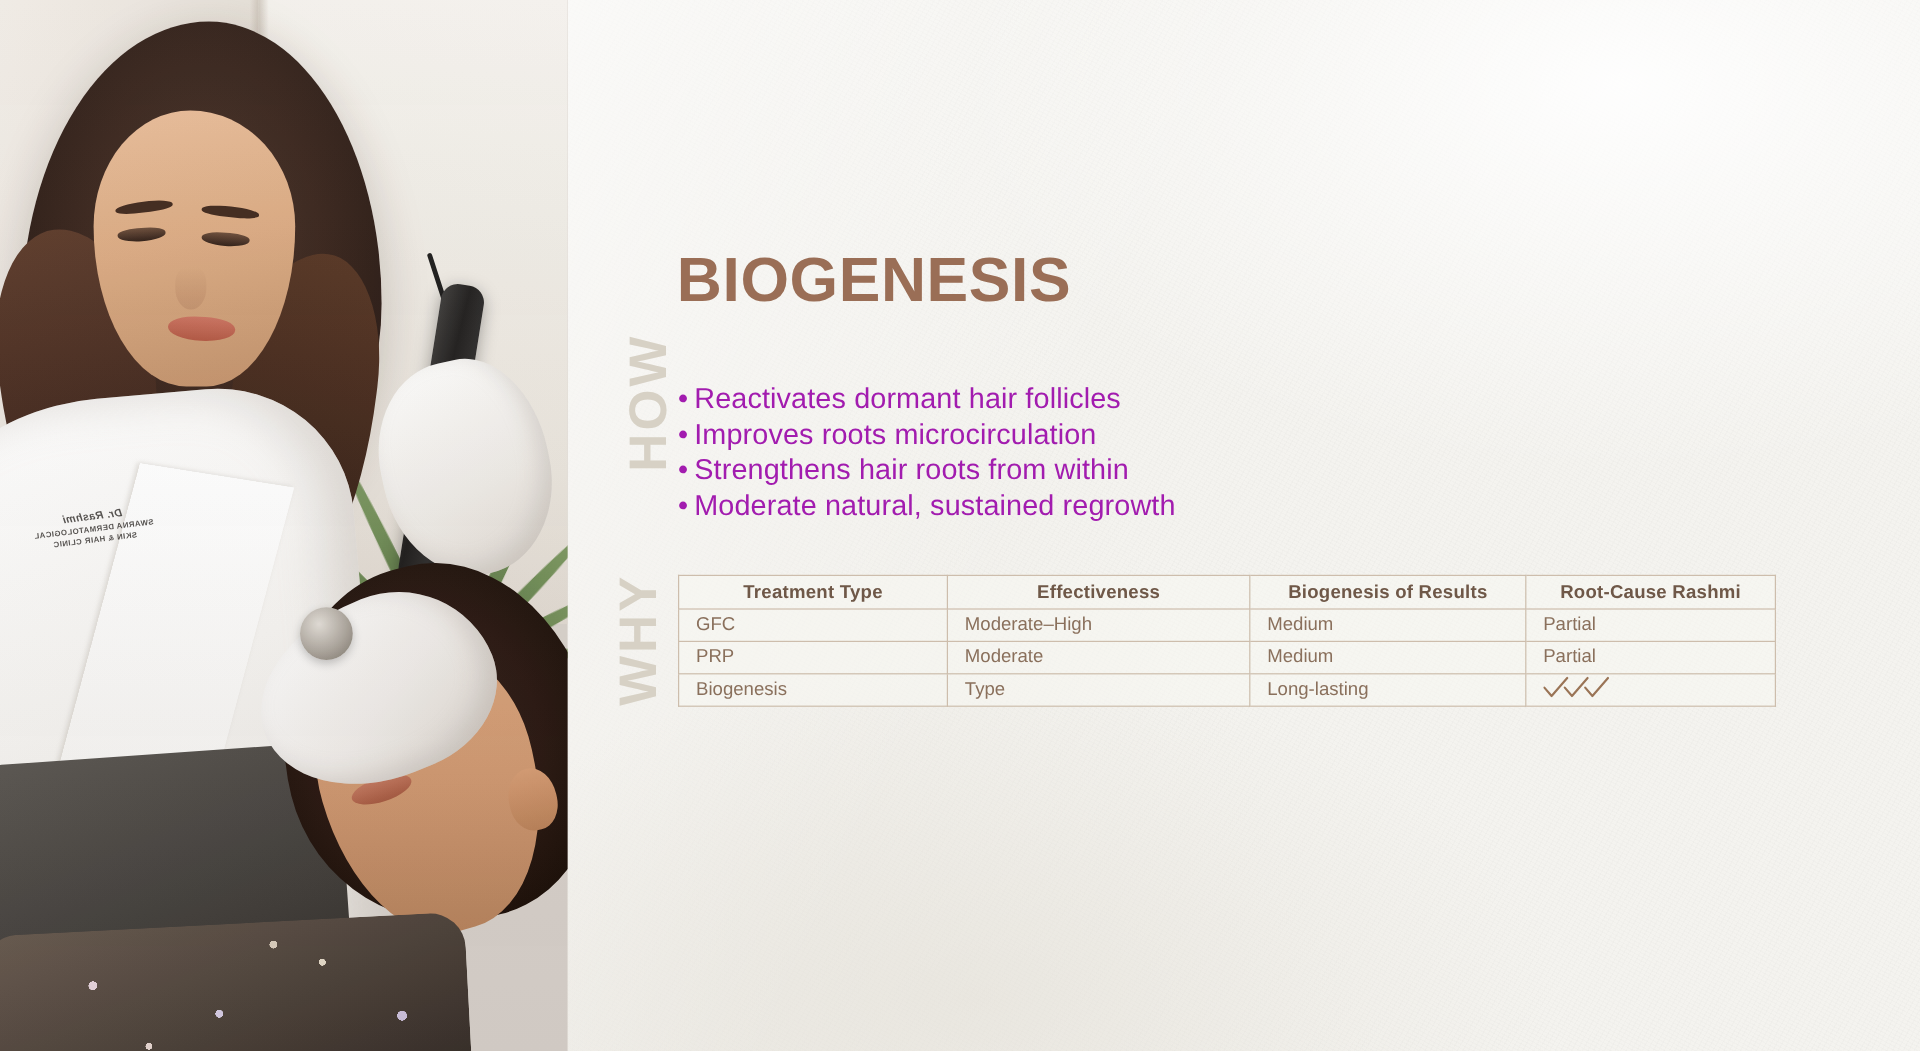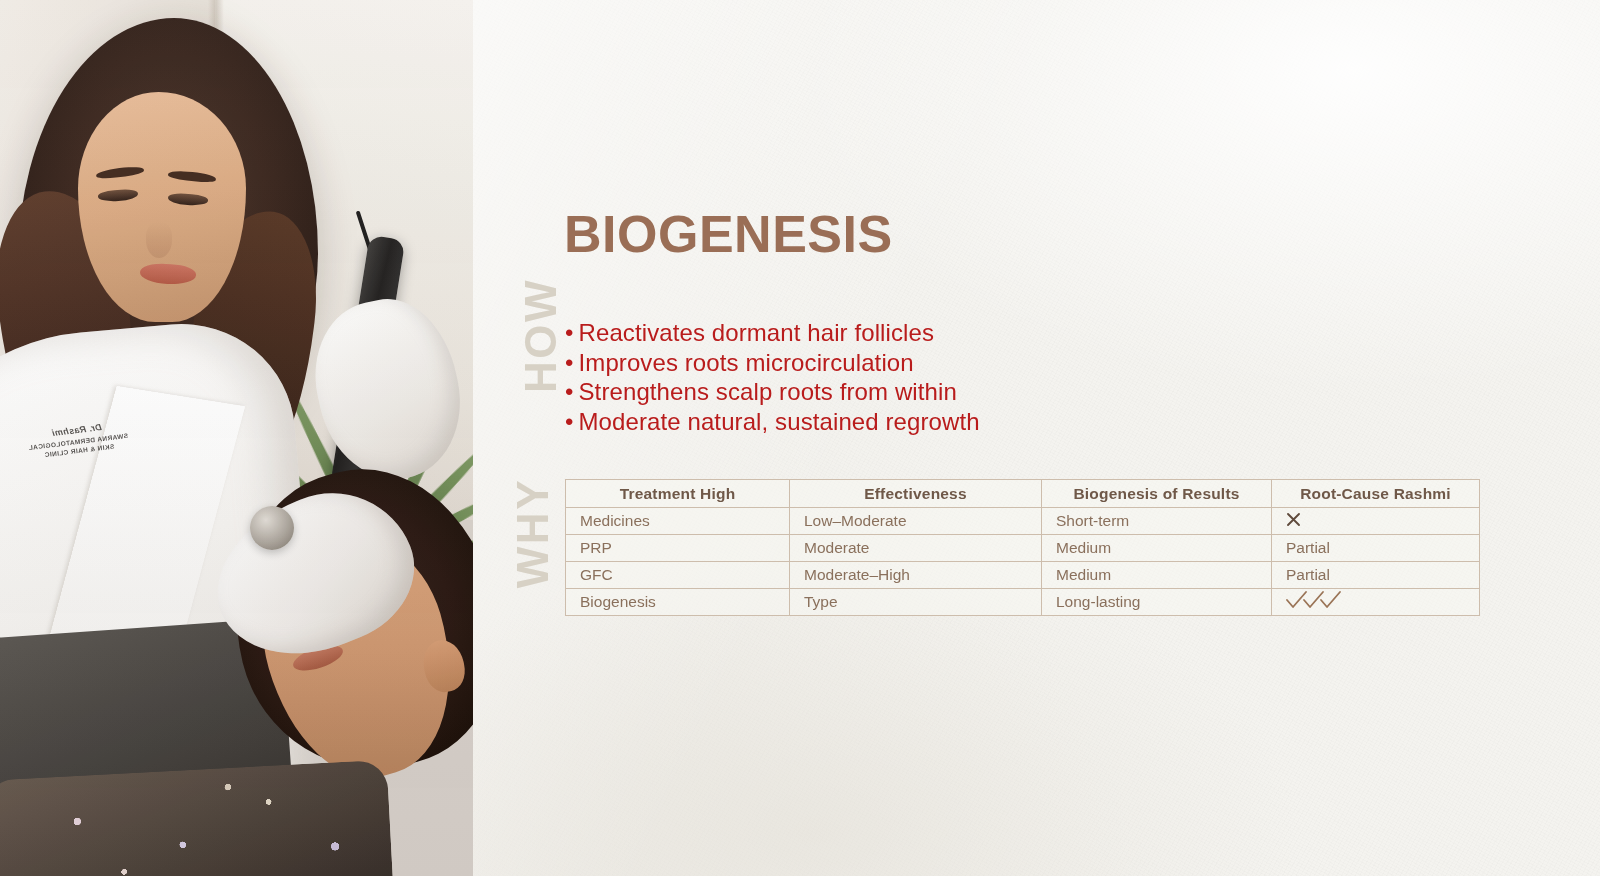--- a/index.html
+++ b/index.html
@@ -258,21 +258,21 @@
   .subtitle {
     position:absolute; left:565px; top:272px;
     font-size:30px; font-weight:700;
     color:#6a5547;
     letter-spacing:0.1px;
     font-family:"Liberation Sans", sans-serif;
   }
   .bullets {
     position:absolute; left:565px; top:318px;
     font-size:24px; font-weight:400;
-    color:#b91c1c;
+    color:#a21caf;
     line-height:29.5px;
     letter-spacing:0.1px;
     font-family:"Liberation Sans", sans-serif;
   }
   .bullets li { list-style:none; white-space:nowrap; }
   .bullets .dot { margin-right:5px; }
 
   
   .cmp-table {
     position:absolute;
@@ -387,64 +387,52 @@
   <h1 class="title">BIOGENESIS</h1>
 
   <ul class="bullets">
     <li>
       <span class="dot">•</span><span>Reactivates dormant hair follicles</span>
     </li>
     <li>
       <span class="dot">•</span><span>Improves roots microcirculation</span>
     </li>
     <li>
-      <span class="dot">•</span><span>Strengthens scalp roots from within</span>
+      <span class="dot">•</span><span>Strengthens hair roots from within</span>
     </li>
     <li>
       <span class="dot">•</span><span>Moderate natural, sustained regrowth</span>
     </li>
   </ul>
 
   <table class="cmp-table">
     <colgroup>
       <col class="c1">
         <col class="c2">
         <col class="c3">
         <col class="c4">
     </colgroup>
     <thead>
       <tr>
-        <th>Treatment High</th>
+        <th>Treatment Type</th>
         <th>Effectiveness</th>
         <th>Biogenesis of Results</th>
         <th>Root-Cause Rashmi</th>
       </tr>
     </thead>
     <tbody>
       <tr>
-        <td>Medicines</td>
-        <td>Low–Moderate</td>
-        <td>Short-term</td>
-        <td>
-          <span class="mark-x">
-            <svg width="15" height="15" viewBox="0 0 15 15" aria-hidden="true">
-              <path d="M2 2 L13 13 M13 2 L2 13" stroke="#5f4a3c" stroke-width="1.9" fill="none" stroke-linecap="round"></path>
-            </svg>
-          </span>
-        </td>
+        <td>GFC</td>
+        <td>Moderate–High</td>
+        <td>Medium</td>
+        <td>Partial</td>
       </tr>
       <tr>
         <td>PRP</td>
         <td>Moderate</td>
-        <td>Medium</td>
-        <td>Partial</td>
-      </tr>
-      <tr>
-        <td>GFC</td>
-        <td>Moderate–High</td>
         <td>Medium</td>
         <td>Partial</td>
       </tr>
       <tr>
         <td>Biogenesis</td>
         <td>Type</td>
         <td>Long-lasting</td>
         <td>
           <span class="mark-checks">
             <svg width="62" height="20" viewBox="0 0 62 20" aria-hidden="true">

